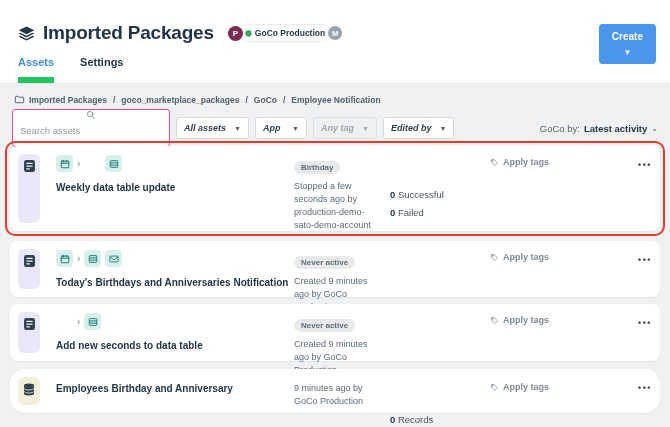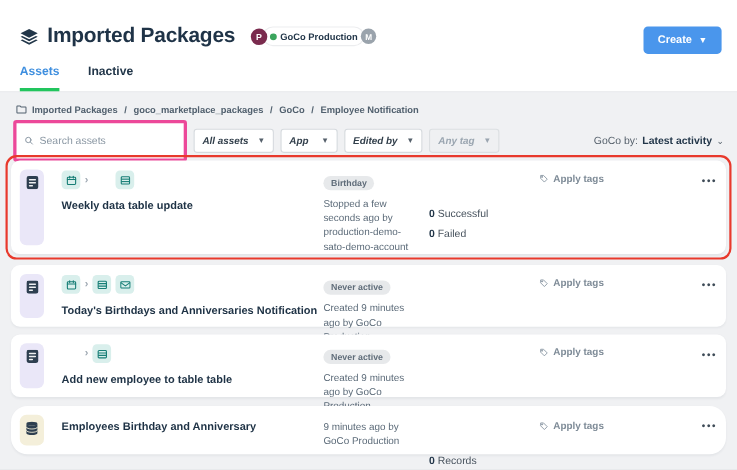--- a/index.html
+++ b/index.html
@@ -25,36 +25,36 @@
     padding:2px 5px; margin-left:-3px; box-shadow:0 0 0 1px #ECEDEF; font-size:8.5px;
     font-weight:bold; color:#223649; height:16px;
   }
   .member-circle {
     width:14px; height:14px; border-radius:50%; background:#9AA3AC; color:#fff;
     font-size:7.5px; font-weight:bold; display:flex; align-items:center; justify-content:center; margin-left:-2px;
   }
   .create-btn {
     position:absolute; top:24px; right:14px; background:#4A96EC; color:#fff;
     font-size:10px; font-weight:bold; border:none; border-radius:4px;
-    padding:7px 13px; cursor:pointer; display:flex; align-items:center; gap:6px;
+    padding:7px 13px; cursor:pointer; display:flex; align-items:center; gap:6px;flex-direction:column;
   }
   .create-btn .chev { font-size:8px; }
   .tabs { position:absolute; left:18px; bottom:0; display:flex; gap:26px; }
   .tab { font-size:11px; font-weight:bold; padding-bottom:9px; cursor:pointer; }
-  .tab.active { color:#3F8FDF; border-bottom:3px solid #22c55e; }
+  .tab.active { color:#3F8FDF; border-bottom:6px solid #22c55e; }
   .tab.inactive { color:#223649; border-bottom:3px solid transparent; }
   
   .breadcrumb { position:absolute; top:94px; left:14px; display:flex; align-items:center; gap:4px;
     font-size:8.5px; font-weight:bold; color:#51606E; }
   .crumb-sep { color:#51606E; margin:0 2px; }
   
   .filter-row { position:absolute; top:109px; left:12px; right:12px; display:flex; align-items:center; gap:6px; }
   .search-box {
-    width:158px; height:38px; background:#fff; border:3px solid #ec4899; border-radius:3px;
-    display:flex; align-items:center; gap:5px; padding:0 7px;
+    width:158px; height:38px; background:#fff; border:1px solid #ec4899; border-radius:3px;
+    display:flex; align-items:center; gap:5px; padding:0 7px;flex-direction:column;
   }
   .search-box input {
     border:none; outline:none; font-size:9.5px; color:#42505C; width:100%;
     font-family:"Liberation Sans", sans-serif; background:transparent;
   }
   .search-box input::placeholder { color:#8A97A3; }
   .dropdown {
     height:22px; background:#fff; border:1px solid #D6DADE; border-radius:3px;
     display:flex; align-items:center; justify-content:space-between; gap:8px;
     font-size:9px; font-weight:bold; color:#323F4B; padding:0 7px; cursor:pointer;font-style:italic;
@@ -136,21 +136,21 @@
         </span>
         <span class="member-circle">M</span>
       </div>
     </div>
     <button class="create-btn">
       <span>Create</span>
       <span class="chev">▼</span>
     </button>
     <div class="tabs">
       <div class="tab active">Assets</div>
-      <div class="tab inactive">Inactive</div>
+      <div class="tab inactive">Settings</div>
     </div>
   </div>
 
   <div class="breadcrumb">
     <svg width="11" height="11" viewBox="0 0 24 24" fill="none" stroke="#51606E" stroke-width="2" stroke-linejoin="round">
         <path d="M3 6a1 1 0 011-1h5l2 2h9a1 1 0 011 1v10a1 1 0 01-1 1H4a1 1 0 01-1-1z"></path>
       </svg>
     <span>Imported Packages</span>
     <span class="crumb-sep">/</span>
     <span>goco_marketplace_packages</span>
@@ -169,26 +169,26 @@
       <input type="text" placeholder="Search assets" style="">
     </div>
     <div class="dropdown dd-all">
       <span>All assets</span>
       <span class="chev">▼</span>
     </div>
     <div class="dropdown dd-app">
       <span>App</span>
       <span class="chev">▼</span>
     </div>
+    <div class="dropdown dd-tag disabled">
+      <span>Any tag</span>
+      <span class="chev">▼</span>
+    </div>
     <div class="dropdown dd-edited">
       <span>Edited by</span>
-      <span class="chev">▼</span>
-    </div>
-    <div class="dropdown dd-tag disabled">
-      <span>Any tag</span>
       <span class="chev">▼</span>
     </div>
     <div class="sort">
       <span>GoCo by:</span>
       <b>Latest activity</b>
       <span class="chev">⌄</span>
     </div>
   </div>
 
   <div class="highlight"></div>
@@ -314,21 +314,21 @@
         <span class="icon-spacer"></span>
         <span class="icon-arrow">›</span>
         <span class="ticon">
           <svg width="10" height="10" viewBox="0 0 24 24" fill="none" stroke="#177E76" stroke-width="2.4">
               <rect x="3" y="4" width="18" height="16" rx="2"></rect>
               <line x1="3" y1="9.3" x2="21" y2="9.3"></line>
               <line x1="3" y1="14.6" x2="21" y2="14.6"></line>
             </svg>
         </span>
       </div>
-      <div class="asset-title">Add new employee to table table</div>
+      <div class="asset-title">Add new seconds to data table</div>
     </div>
     <div class="col-status">
       <span class="status-badge">Never active</span>
       <div class="status-detail">Created 9 minutes ago by GoCo Production</div>
     </div>
     <div class="col-stats"></div>
     <div class="col-tags">
       <span class="apply-tags">
         <svg width="9" height="9" viewBox="0 0 24 24" fill="none" stroke="#8A97A3" stroke-width="2.2" stroke-linejoin="round">
             <path d="M20 13l-7 7-9-9V4h7z"></path>

